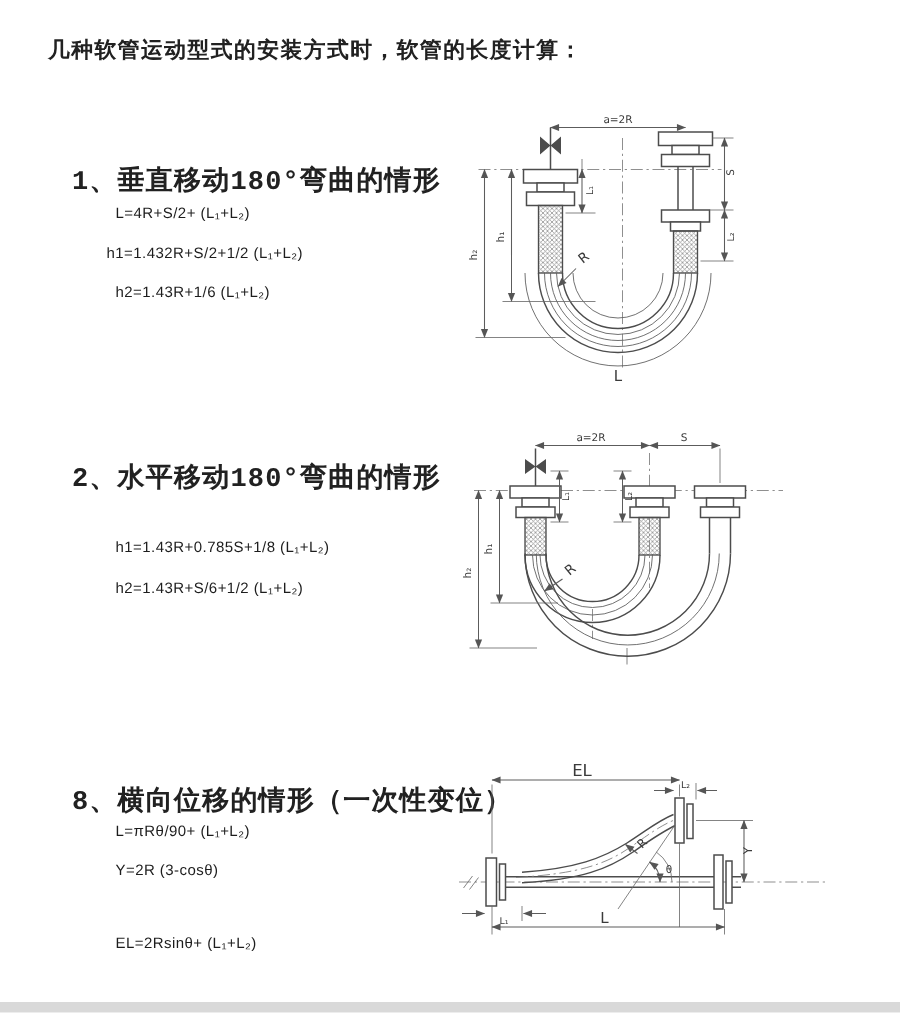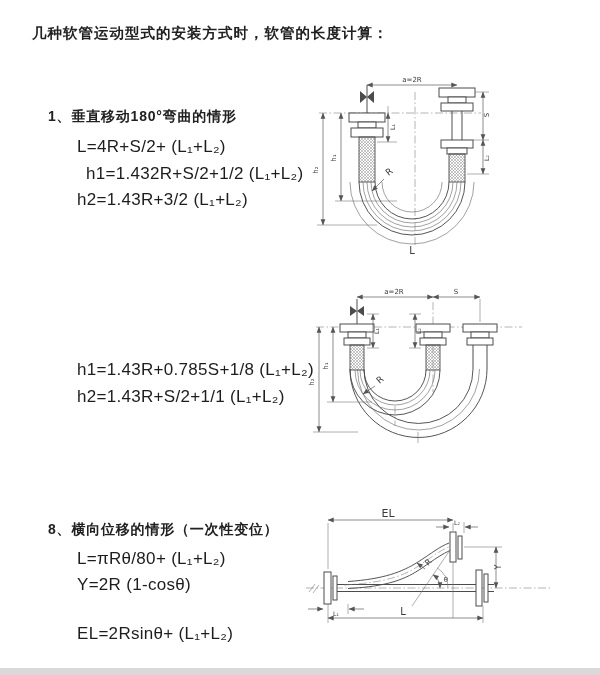--- a/index.html
+++ b/index.html
@@ -1,20 +1,20 @@
 <!DOCTYPE html>
 <html><head>
 <meta charset="utf-8">
 <style>
   html,body{margin:0;padding:0;background:#e8e8e8;}
   .page{position:relative;width:600px;height:675px;background:#ffffff;overflow:hidden;
         font-family:"Liberation Sans","DejaVu Sans",sans-serif;color:#212121;}
   .doc-title{position:absolute;left:32px;top:24px;font-size:14.5px;font-weight:700;letter-spacing:1px;}
-  .sec-heading{position:absolute;font-size:14px;font-weight:700;letter-spacing:0.8px;}
-  .formula{position:absolute;font-size:17px;font-weight:400;letter-spacing:0.3px;color:#1d1d1d;}
+  .sec-heading{position:absolute;font-size:18px;font-weight:700;letter-spacing:0.8px;font-family:Liberation Mono, monospace;}
+  .formula{position:absolute;font-size:10px;font-weight:400;letter-spacing:0.3px;color:#1d1d1d;}
   .scan-strip{position:absolute;left:0;right:0;bottom:0;height:7px;background:#d9d9d9;}
   svg.diagram{position:absolute;}
   svg .dline{stroke:#4c4c4c;stroke-width:1;fill:none;}
   svg .dfill{fill:#ffffff;stroke:#4c4c4c;stroke-width:1;}
   svg .thin{stroke:#6a6a6a;stroke-width:.55;fill:none;}
   svg .dim{stroke:#5c5c5c;stroke-width:.7;fill:none;}
   svg .cl{stroke:#777;stroke-width:.55;stroke-dasharray:8 2.5 1.5 2.5;fill:none;}
   svg .arcthin{stroke:#616161;stroke-width:.6;fill:none;}
   svg .edge{stroke:#4c4c4c;stroke-width:.95;fill:none;}
   svg text{fill:#3b3b3b;font-family:"DejaVu Sans",sans-serif;}
@@ -24,29 +24,30 @@
 </style>
 </head>
 <body>
 
 <div class="page">
 
   <div class="doc-title">几种软管运动型式的安装方式时，软管的长度计算：</div>
 
   <div class="sec-heading" style="left:48px;top:108px">1、垂直移动180°弯曲的情形</div>
   <div class="formula" style="left:77px;top:137px">L=4R+S/2+ (L₁+L₂)</div>
-  <div class="formula" style="left:86px;top:164px">h1=1.432R+S/2+1/2 (L₁+L₂)</div>
-  <div class="formula" style="left:77px;top:190px">h2=1.43R+3/2 (L₁+L₂)</div>
-
+  <div class="formula" style="left:71px;top:164px">h1=1.432R+S/2+1/2 (L₁+L₂)</div>
+  <div class="formula" style="left:77px;top:190px">h2=1.43R+1/6 (L₁+L₂)</div>
+
+  <div class="sec-heading" style="left:48px;top:306px">2、水平移动180°弯曲的情形</div>
   <div class="formula" style="left:77px;top:360px">h1=1.43R+0.785S+1/8 (L₁+L₂)</div>
-  <div class="formula" style="left:77px;top:387px">h2=1.43R+S/2+1/1 (L₁+L₂)</div>
+  <div class="formula" style="left:77px;top:387px">h2=1.43R+S/6+1/2 (L₁+L₂)</div>
 
   <div class="sec-heading" style="left:48px;top:521px">8、横向位移的情形（一次性变位）</div>
-  <div class="formula" style="left:77px;top:549px">L=πRθ/80+ (L₁+L₂)</div>
-  <div class="formula" style="left:77px;top:575px">Y=2R (1-cosθ)</div>
+  <div class="formula" style="left:77px;top:549px">L=πRθ/90+ (L₁+L₂)</div>
+  <div class="formula" style="left:77px;top:575px">Y=2R (3-cosθ)</div>
   <div class="formula" style="left:77px;top:624px">EL=2Rsinθ+ (L₁+L₂)</div>
 
   <svg class="diagram" style="left:311px;top:70px" width="216" height="190" viewBox="0 0 216 190">
     <defs>
       <marker id="d1a" viewBox="0 0 10 10" refX="9.5" refY="5" markerWidth="8" markerHeight="6" orient="auto-start-reverse" markerUnits="userSpaceOnUse">
         <path d="M0 1 L10 5 L0 9 Z" fill="#555"></path>
       </marker>
       <pattern id="d1h" width="3" height="3" patternUnits="userSpaceOnUse">
         <path d="M0,0 l3,3 M3,0 l-3,3" stroke="#8d8d8d" stroke-width="0.5"></path>
       </pattern>

